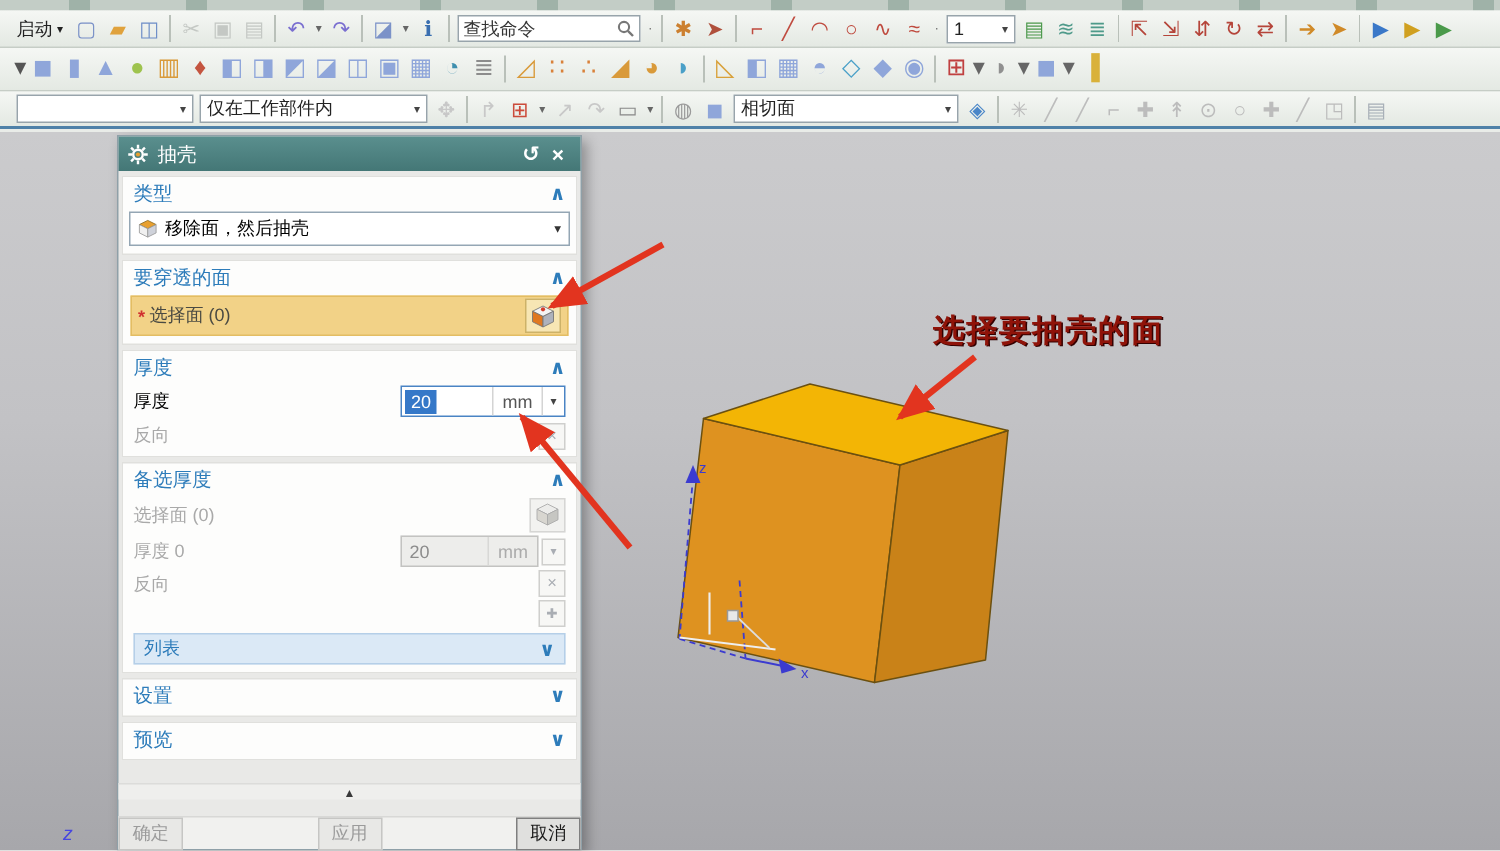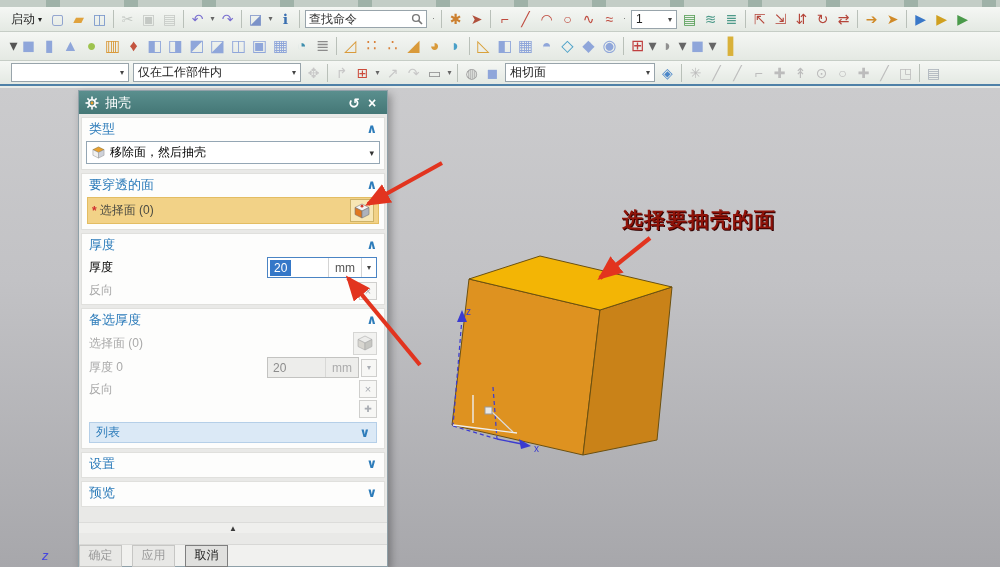--- a/index.html
+++ b/index.html
@@ -67,21 +67,21 @@
     align-items:center; justify-content:center; font-size:8px; color:#444; }
   .field.gray { border:1px solid #c3c3c1; background:#ededeb; color:#8c8c8c; }
   .field.gray .unit { color:#ababab; border-left:1px solid #d8d8d6; }
   .sq-btn { width:18px; height:18px; border:1px solid #cfcfcd; background:#f7f7f5; color:#a9adb3;
     display:flex; align-items:center; justify-content:center; font-size:11px; margin-left:auto; }
   #list-row { height:21px; margin:3px 7px 2px 7px; background:#dbe9f6; border:1px solid #b5cfe8;
     display:flex; align-items:center; justify-content:space-between; padding:0 6px; color:#2d7cba; }
   #dock-strip { position:absolute; bottom:33px; left:0; width:100%; height:11px; background:#efefed;
     border-top:1px solid #dcdcda; text-align:center; font-size:8px; color:#3a3a3a; line-height:11px; }
   #dlg-buttons { position:absolute; bottom:0; left:0; width:100%; height:22px; background:#f1f1ef;
-    border-top:1px solid #d8d8d6; display:flex; align-items:center; justify-content:flex-start; padding-right:0; gap:10px; }
+    border-top:1px solid #d8d8d6; display:flex; align-items:center; justify-content:space-between; padding-right:0; gap:10px; }
   .dbtn { width:43px; height:22px; display:flex; align-items:center; justify-content:center; font-size:12px; }
   .dbtn.disabled { background:#e8e8e6; border:1px solid #c6c6c4; color:#9b9b9b; }
   .dbtn.enabled { background:#e0e0de; border:1px solid #7f7f7f; color:#1a1a1a; }
 </style>
 </head>
 <body>
 
 <div id="screen">
 
   <div id="menubar-clipped"></div>
@@ -196,21 +196,21 @@
         <span class="ticon caret" style="font-size: 16px; color: rgb(102, 102, 102);">▾</span>
         <span class="ticon" style="font-size: 16px; color: rgb(217, 177, 58);">▐</span>
       </span>
   </div>
 
   <div id="tbar3" class="tbar">
     <span class="combo" style="width:118px">
       <span></span>
       <span class="cc">▾</span>
     </span>
-    <span class="combo" style="width:168px">
+    <span class="combo" style="width:152px">
       <span>仅在工作部件内</span>
       <span class="cc">▾</span>
     </span>
     <span class="tgroup">
         <span class="ticon" style="color: rgb(200, 200, 200);">✥</span>
         <span class="ticon sep"></span>
         <span class="ticon" style="color: rgb(200, 200, 200);">↱</span>
         <span class="ticon" style="color: rgb(204, 75, 59);">⊞</span>
         <span class="ticon caret" style="color: rgb(102, 102, 102);">▾</span>
         <span class="ticon" style="color: rgb(200, 200, 200);">↗</span>

